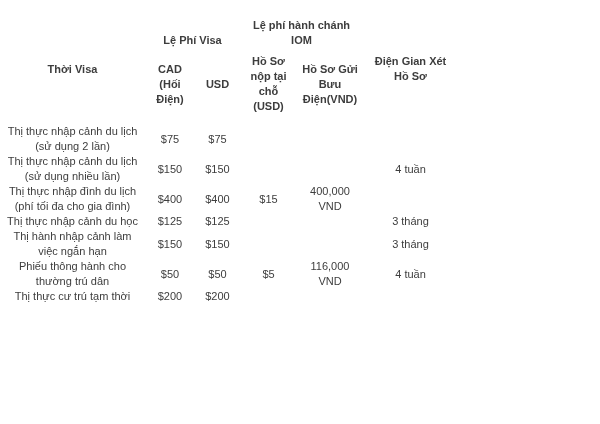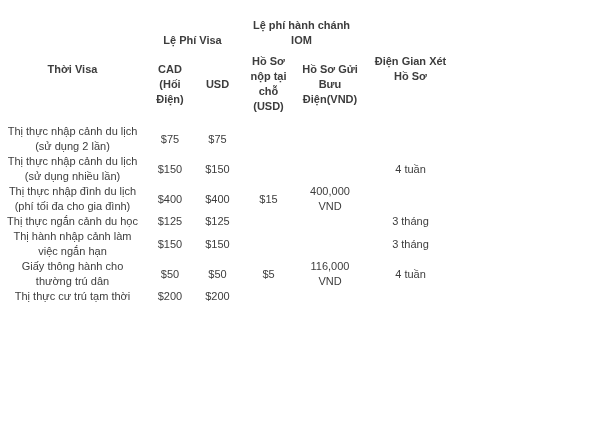--- a/index.html
+++ b/index.html
@@ -106,37 +106,37 @@
       </tr>
       <tr>
         <td class="t-type">Thị thực nhập đình du lịch (phí tối đa cho gia đình)</td>
         <td>$400</td>
         <td>$400</td>
         <td>$15</td>
         <td class="t-mail">400,000 VND</td>
         <td></td>
       </tr>
       <tr>
-        <td class="t-type">Thị thực ngắn cảnh du học</td>
+        <td class="t-type">Thị thực nhập cảnh du học</td>
         <td>$125</td>
         <td>$125</td>
         <td></td>
         <td class="t-mail"></td>
         <td>3 tháng</td>
       </tr>
       <tr>
         <td class="t-type">Thị hành nhập cảnh làm việc ngắn hạn</td>
         <td>$150</td>
         <td>$150</td>
         <td></td>
         <td class="t-mail"></td>
         <td>3 tháng</td>
       </tr>
       <tr>
-        <td class="t-type">Giấy thông hành cho thường trú dân</td>
+        <td class="t-type">Phiếu thông hành cho thường trú dân</td>
         <td>$50</td>
         <td>$50</td>
         <td>$5</td>
         <td class="t-mail">116,000 VND</td>
         <td>4 tuần</td>
       </tr>
       <tr>
         <td class="t-type">Thị thực cư trú tạm thời</td>
         <td>$200</td>
         <td>$200</td>

